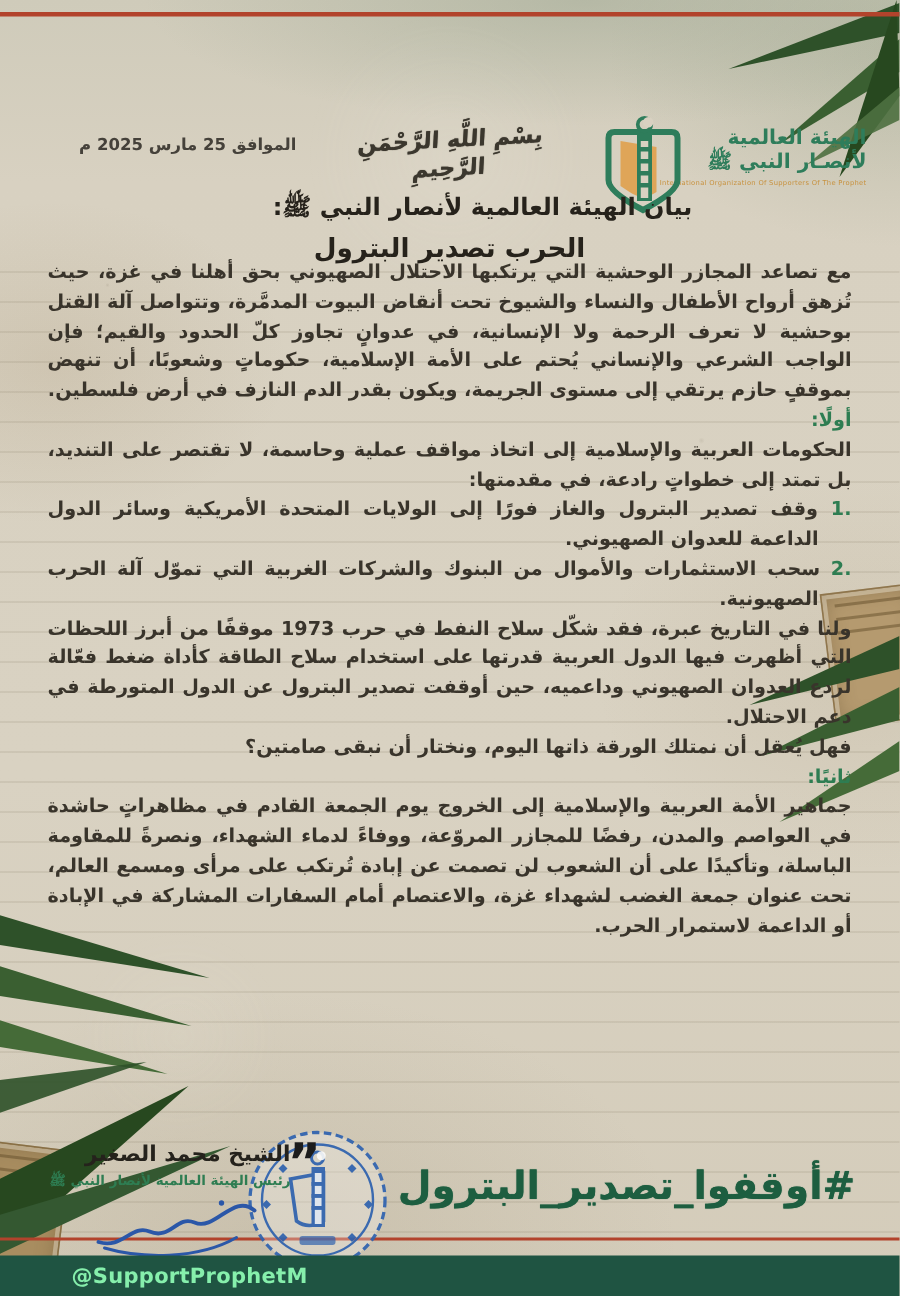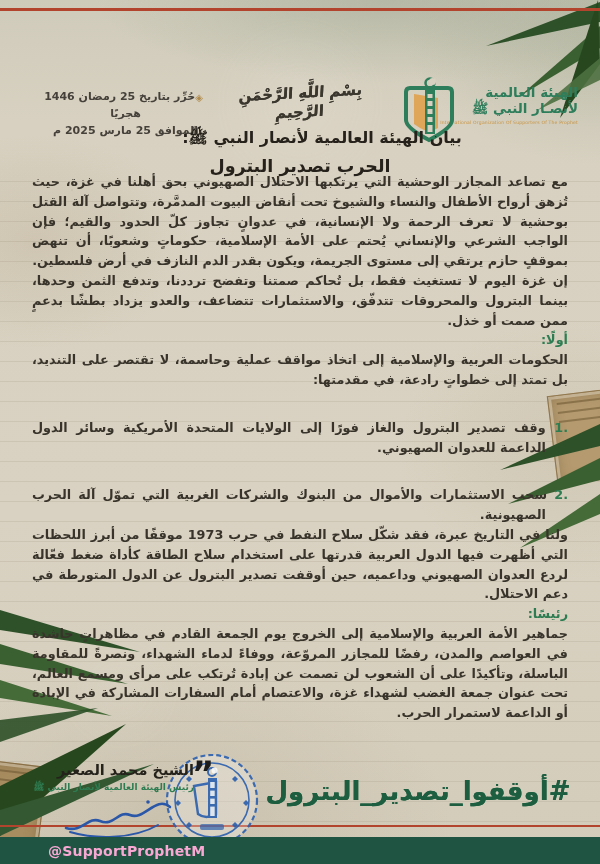--- a/index.html
+++ b/index.html
@@ -53,35 +53,35 @@
 
   .title{position:absolute;top:128px;left:0;right:0;z-index:5;text-align:center;color:#26221b;}
   .title .t1{font-size:16px;font-weight:bold;margin-left:44px;}
   .title .t2{font-size:17.5px;font-weight:bold;margin-top:5px;}
 
   
   .body{position:absolute;top:172px;right:32px;left:32px;height:592px;overflow:hidden;z-index:5;
     direction:rtl;text-align:justify;color:#39342b;font-size:12.8px;line-height:19.8px;font-weight:bold;}
   .para{margin:0;}
   .sect-head{color:#2e7d52;margin:0;}
-  .list-item{padding-right:22px;text-indent:-22px;margin-top:28px;}
+  .list-item{padding-right:22px;text-indent:-22px;}
   .list-item .num{color:#2e7d52;unicode-bidi:embed;}
 
   
   .quote-mark{position:absolute;top:748px;left:192px;z-index:5;font-size:34px;font-weight:bold;color:#1c1c1c;transform:rotate(180deg);line-height:20px;}
   .sig-block{position:absolute;top:762px;left:26px;width:168px;z-index:5;text-align:right;}
   .sig-name{font-size:14.5px;font-weight:bold;color:#25221c;}
   .sig-role{font-size:9px;font-weight:bold;color:#2e7d52;margin-top:3px;}
   .sig-scribble{position:absolute;top:795px;left:52px;z-index:4;}
   .stamp{position:absolute;top:752px;left:164px;z-index:3;opacity:.92;}
   .hashtag{position:absolute;top:776px;left:252px;right:16px;z-index:5;text-align:center;direction:rtl;
     color:#1d5e40;font-size:26px;font-weight:bold;text-shadow:0 0 .5px #1d5e40;}
   .footer-bar{position:absolute;left:0;right:0;top:837px;height:27px;background:#1f5442;z-index:6;
     display:flex;align-items:center;direction:ltr;padding-left:48px;box-sizing:border-box;}
-  .footer-handle{color:#f9a8d4;font-size:14px;font-weight:bold;letter-spacing:.2px;}
+  .footer-handle{color:#86efac;font-size:14px;font-weight:bold;letter-spacing:.2px;}
 </style>
 </head>
 <body>
 
 <div class="poster">
 
   <div class="ruling"></div>
   <div class="grain"></div>
 
   <svg class="deco palms-tr" width="130" height="120" viewBox="0 0 130 120">
@@ -135,38 +135,37 @@
       <rect x="27" y="38" width="10" height="3" fill="#2e7d5b"></rect>
       <rect x="27" y="46" width="10" height="3" fill="#2e7d5b"></rect>
       <circle cx="32" cy="7" r="4.5" fill="none" stroke="#2e7d5b" stroke-width="2.5"></circle>
       <circle cx="34.5" cy="5.5" r="3.5" fill="#d8d1c1"></circle>
     </svg>
   </div>
 
   <div class="bismillah">بِسْمِ اللَّهِ الرَّحْمَنِ الرَّحِيمِ</div>
 
   <div class="date-block">
-    <div><span class="ornament">◈</span><span>حُرِّر بتاريخ 25 رمضان 1446 هجريًا</span></div>
     <div>الموافق 25 مارس 2025 م</div>
   </div>
 
   <div class="title">
     <div class="t1">بيان الهيئة العالمية لأنصار النبي ﷺ:</div>
     <div class="t2">الحرب تصدير البترول</div>
   </div>
 
   <div class="body">
       <div class="para">مع تصاعد المجازر الوحشية التي يرتكبها الاحتلال الصهيوني بحق أهلنا في غزة، حيث تُزهق أرواح الأطفال والنساء والشيوخ تحت أنقاض البيوت المدمَّرة، وتتواصل آلة القتل بوحشية لا تعرف الرحمة ولا الإنسانية، في عدوانٍ تجاوز كلّ الحدود والقيم؛ فإن الواجب الشرعي والإنساني يُحتم على الأمة الإسلامية، حكوماتٍ وشعوبًا، أن تنهض بموقفٍ حازم يرتقي إلى مستوى الجريمة، ويكون بقدر الدم النازف في أرض فلسطين.</div>
-      <div class="para">إن غزة اليوم لا تستغيث فقط، بل تُحاكم صمتنا وتفضح ترددنا، وتدفع الثمن وحدها، بينما البترول والمحروقات تتدفّق، والاستثمارات تتضاعف، والعدو يزداد بطشًا بدعمٍ ممن صمت أو خذل.</div>
       <div class="sect-head">أولًا:</div>
       <div class="para">الحكومات العربية والإسلامية إلى اتخاذ مواقف عملية وحاسمة، لا تقتصر على التنديد، بل تمتد إلى خطواتٍ رادعة، في مقدمتها:</div>
       <div class="list-item"><span class="num" dir="ltr">1.</span><span> وقف تصدير البترول والغاز فورًا إلى الولايات المتحدة الأمريكية وسائر الدول الداعمة للعدوان الصهيوني.</span></div>
       <div class="list-item"><span class="num" dir="ltr">2.</span><span> سحب الاستثمارات والأموال من البنوك والشركات الغربية التي تموّل آلة الحرب الصهيونية.</span></div>
       <div class="para">ولنا في التاريخ عبرة، فقد شكّل سلاح النفط في حرب 1973 موقفًا من أبرز اللحظات التي أظهرت فيها الدول العربية قدرتها على استخدام سلاح الطاقة كأداة ضغط فعّالة لردع العدوان الصهيوني وداعميه، حين أوقفت تصدير البترول عن الدول المتورطة في دعم الاحتلال.</div>
-      <div class="sect-head">رئيسًا:</div>
+      <div class="para">فهل يُعقل أن نمتلك الورقة ذاتها اليوم، ونختار أن نبقى صامتين؟</div>
+      <div class="sect-head">ثانيًا:</div>
       <div class="para">جماهير الأمة العربية والإسلامية إلى الخروج يوم الجمعة القادم في مظاهراتٍ حاشدة في العواصم والمدن، رفضًا للمجازر المروّعة، ووفاءً لدماء الشهداء، ونصرةً للمقاومة الباسلة، وتأكيدًا على أن الشعوب لن تصمت عن إبادة تُرتكب على مرأى ومسمع العالم، تحت عنوان جمعة الغضب لشهداء غزة، والاعتصام أمام السفارات المشاركة في الإبادة أو الداعمة لاستمرار الحرب.</div>
     </div>
 
   <div class="quote-mark">“</div>
   <div class="sig-block">
     <div class="sig-name">الشيخ محمد الصغير</div>
     <div class="sig-role">رئيس الهيئة العالمية لأنصار النبي ﷺ</div>
   </div>
   <svg class="sig-scribble" width="125" height="48" viewBox="0 0 125 48">
     <path d="M118,12 C104,0 92,26 78,20 C66,15 62,32 48,26 C36,21 30,38 14,33" fill="none" stroke="#2b57a8" stroke-width="2.6" stroke-linecap="round"></path>

